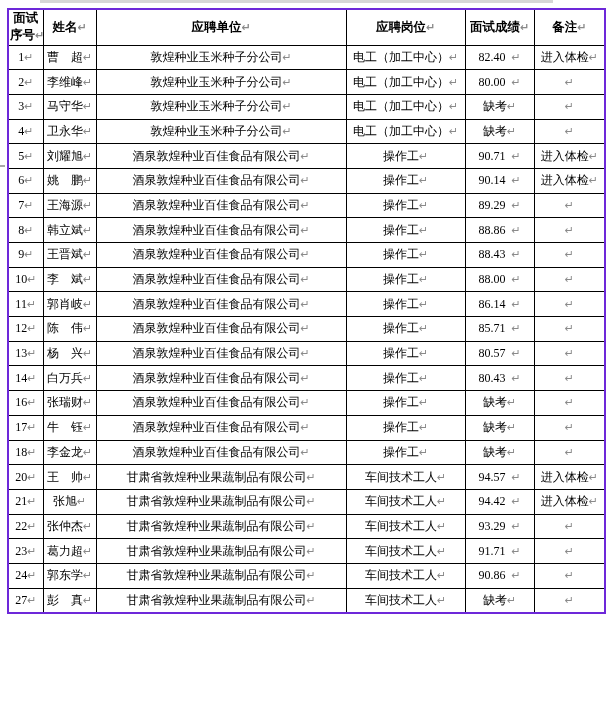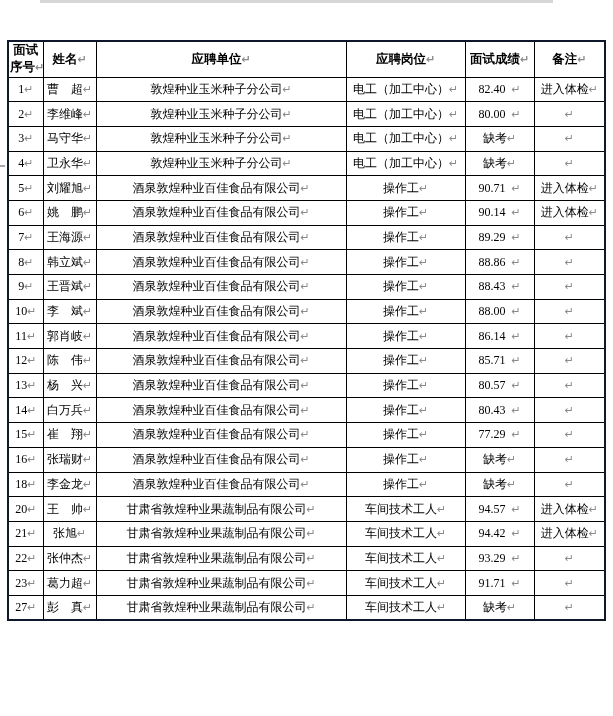--- a/index.html
+++ b/index.html
@@ -19,22 +19,21 @@
   .page-tick {
     position: absolute; left: 0; top: 165px;
     width: 5px; height: 2px;
     background: #a8a8a8;
   }
   table.results {
     position: absolute; left: 7px; top: 8px;
     width: 597px;
     border-collapse: collapse;
     table-layout: fixed;
-    border: 2px solid #0f172a;
-    margin-top: 32px;
+    border: 2px solid #6d28d9;
   }
   th, td {
     border: 1px solid #000;
     text-align: center;
     vertical-align: middle;
     padding: 0 1px;
     font-size: 12px;
     line-height: 1.25;
     overflow: hidden;
     white-space: nowrap;
@@ -181,36 +180,36 @@
       </tr>
       <tr>
         <td>14<span class="mark">↵</span></td>
         <td>白万兵<span class="mark">↵</span></td>
         <td>酒泉敦煌种业百佳食品有限公司<span class="mark">↵</span></td>
         <td>操作工<span class="mark">↵</span></td>
         <td>80.43<span class="mark gap">↵</span></td>
         <td><span class="mark">↵</span></td>
       </tr>
       <tr>
-        <td>15<span class="mark">↵</span></td>
-        <td>崔　翔<span class="mark">↵</span></td>
-        <td>酒泉敦煌种业百佳食品有限公司<span class="mark">↵</span></td>
-        <td>操作工<span class="mark">↵</span></td>
-        <td>77.29<span class="mark gap">↵</span></td>
-        <td><span class="mark">↵</span></td>
-      </tr>
-      <tr>
         <td>16<span class="mark">↵</span></td>
         <td>张瑞财<span class="mark">↵</span></td>
         <td>酒泉敦煌种业百佳食品有限公司<span class="mark">↵</span></td>
         <td>操作工<span class="mark">↵</span></td>
         <td>缺考<span class="mark">↵</span></td>
         <td><span class="mark">↵</span></td>
       </tr>
       <tr>
+        <td>17<span class="mark">↵</span></td>
+        <td>牛　钰<span class="mark">↵</span></td>
+        <td>酒泉敦煌种业百佳食品有限公司<span class="mark">↵</span></td>
+        <td>操作工<span class="mark">↵</span></td>
+        <td>缺考<span class="mark">↵</span></td>
+        <td><span class="mark">↵</span></td>
+      </tr>
+      <tr>
         <td>18<span class="mark">↵</span></td>
         <td>李金龙<span class="mark">↵</span></td>
         <td>酒泉敦煌种业百佳食品有限公司<span class="mark">↵</span></td>
         <td>操作工<span class="mark">↵</span></td>
         <td>缺考<span class="mark">↵</span></td>
         <td><span class="mark">↵</span></td>
       </tr>
       <tr>
         <td>20<span class="mark">↵</span></td>
         <td>王　帅<span class="mark">↵</span></td>
@@ -234,20 +233,28 @@
         <td>车间技术工人<span class="mark">↵</span></td>
         <td>93.29<span class="mark gap">↵</span></td>
         <td><span class="mark">↵</span></td>
       </tr>
       <tr>
         <td>23<span class="mark">↵</span></td>
         <td>葛力超<span class="mark">↵</span></td>
         <td>甘肃省敦煌种业果蔬制品有限公司<span class="mark">↵</span></td>
         <td>车间技术工人<span class="mark">↵</span></td>
         <td>91.71<span class="mark gap">↵</span></td>
+        <td><span class="mark">↵</span></td>
+      </tr>
+      <tr>
+        <td>24<span class="mark">↵</span></td>
+        <td>郭东学<span class="mark">↵</span></td>
+        <td>甘肃省敦煌种业果蔬制品有限公司<span class="mark">↵</span></td>
+        <td>车间技术工人<span class="mark">↵</span></td>
+        <td>90.86<span class="mark gap">↵</span></td>
         <td><span class="mark">↵</span></td>
       </tr>
       <tr>
         <td>27<span class="mark">↵</span></td>
         <td>彭　真<span class="mark">↵</span></td>
         <td>甘肃省敦煌种业果蔬制品有限公司<span class="mark">↵</span></td>
         <td>车间技术工人<span class="mark">↵</span></td>
         <td>缺考<span class="mark">↵</span></td>
         <td><span class="mark">↵</span></td>
       </tr>

